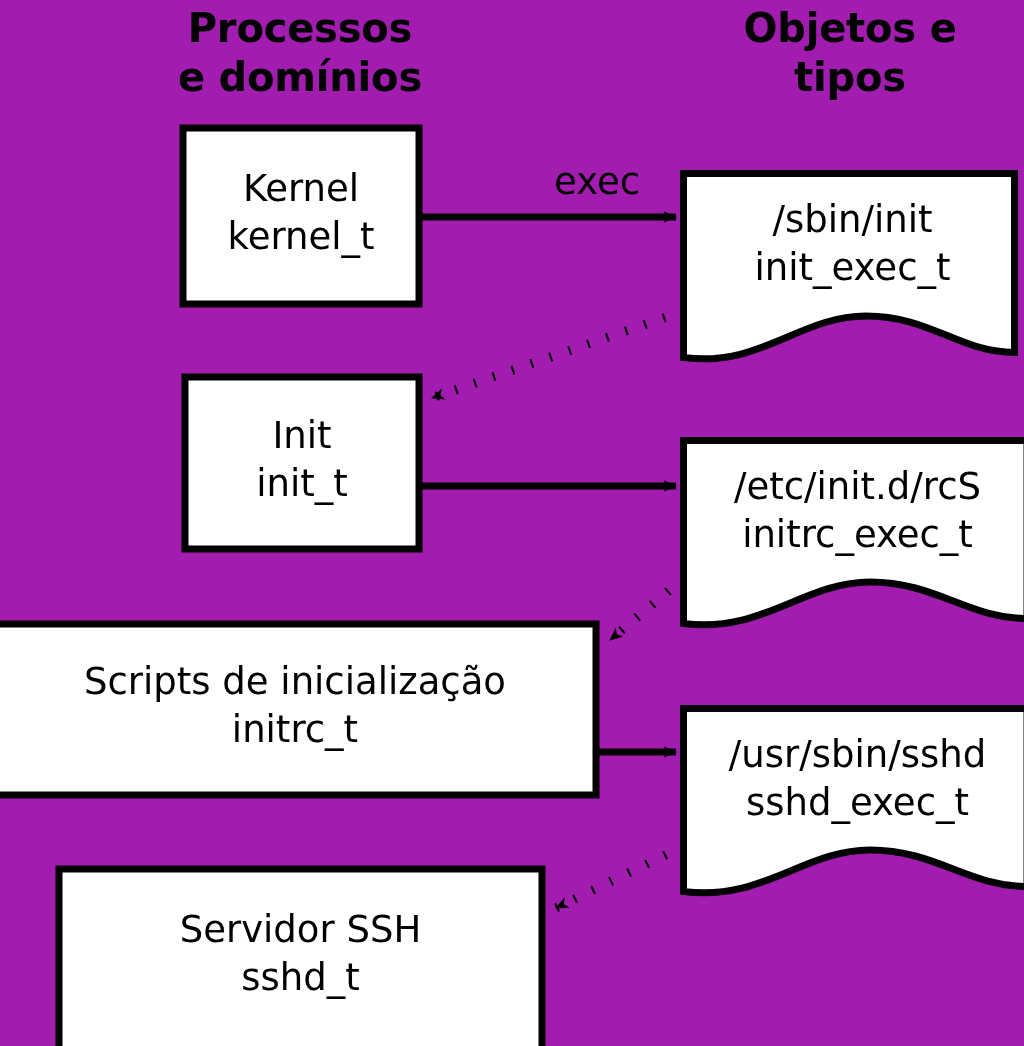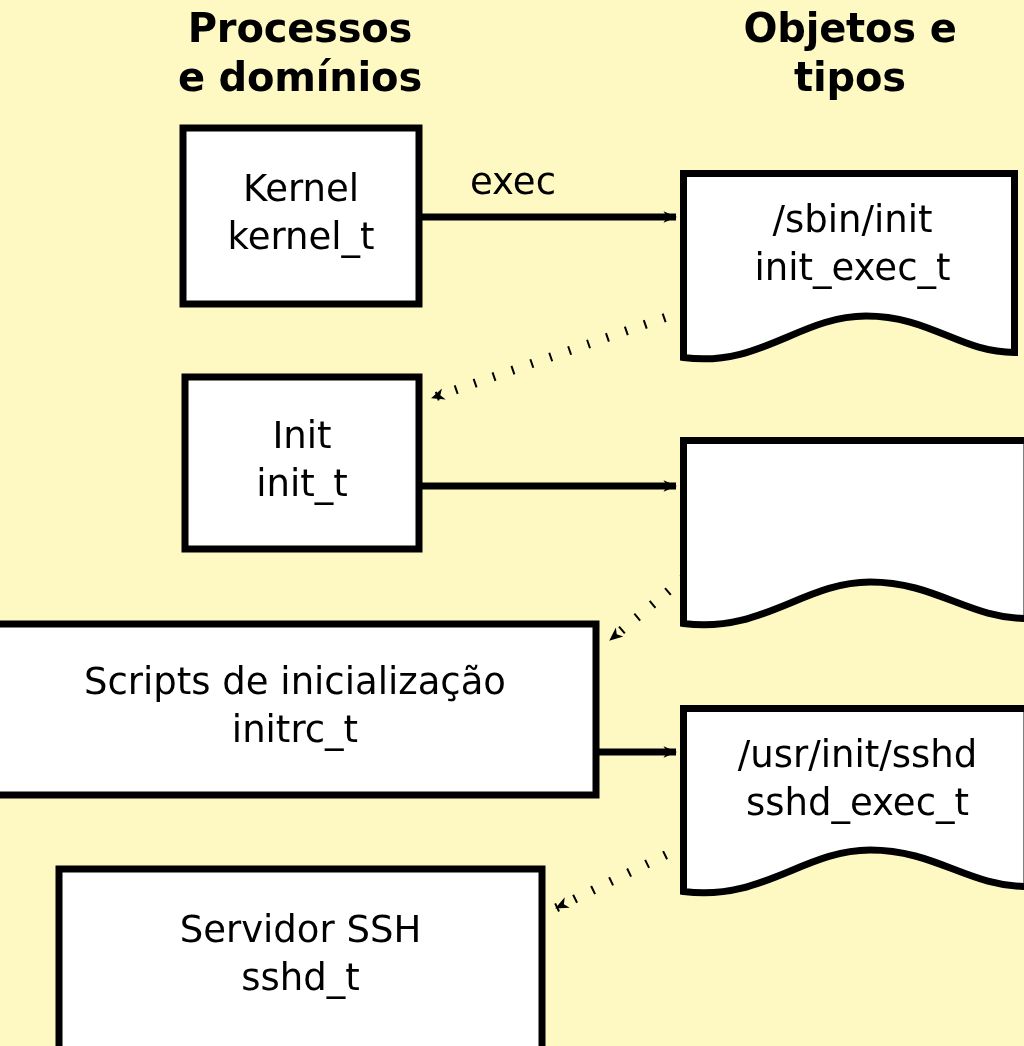--- a/index.html
+++ b/index.html
@@ -10,21 +10,21 @@
   }
   body {
     font-family: "DejaVu Sans", sans-serif;
     color: #000000;
   }
   #canvas {
     position: relative;
     width: 1024px;
     height: 1046px;
     overflow: hidden;
-    background: #fef9c3;
+    background: #a21caf;
   }
   #diagram-svg {
     position: absolute;
     left: 0;
     top: 0;
     width: 1024px;
     height: 1046px;
   }
   .col-header {
     position: absolute;
@@ -43,21 +43,21 @@
     position: absolute;
     text-align: center;
     font-size: 37px;
     line-height: 1.30;
     font-family: "DejaVu Sans", sans-serif;
     white-space: pre-line;
     pointer-events: none;
   }
   .edge-label {
     position: absolute;
-    text-align: left;
+    text-align: right;
     font-size: 37px;
     line-height: 1.2;
     font-family: "DejaVu Sans", sans-serif;
   }
 </style>
 </head>
 <body>
 
 <div id="canvas">
 
@@ -118,19 +118,21 @@
 
   <div class="node-label" style="left:-6px; top:658px; width:602px;">Scripts de inicialização
 initrc_t</div>
 
   <div class="node-label" style="left:59px; top:906px; width:483px;">Servidor SSH
 sshd_t</div>
 
   <div class="node-label" style="left:690px; top:196px; width:325px;">/sbin/init
 init_exec_t</div>
 
+  <div class="node-label" style="left:690px; top:463px; width:335px;">/etc/init.d/rcS
+initrc_exec_t</div>
 
-  <div class="node-label" style="left:690px; top:731px; width:335px;">/usr/init/sshd
+  <div class="node-label" style="left:690px; top:731px; width:335px;">/usr/sbin/sshd
 sshd_exec_t</div>
 
   <div class="edge-label" style="left:470px; top:160px; width:170px;">exec</div>
 
 </div>
 
 </body></html>

